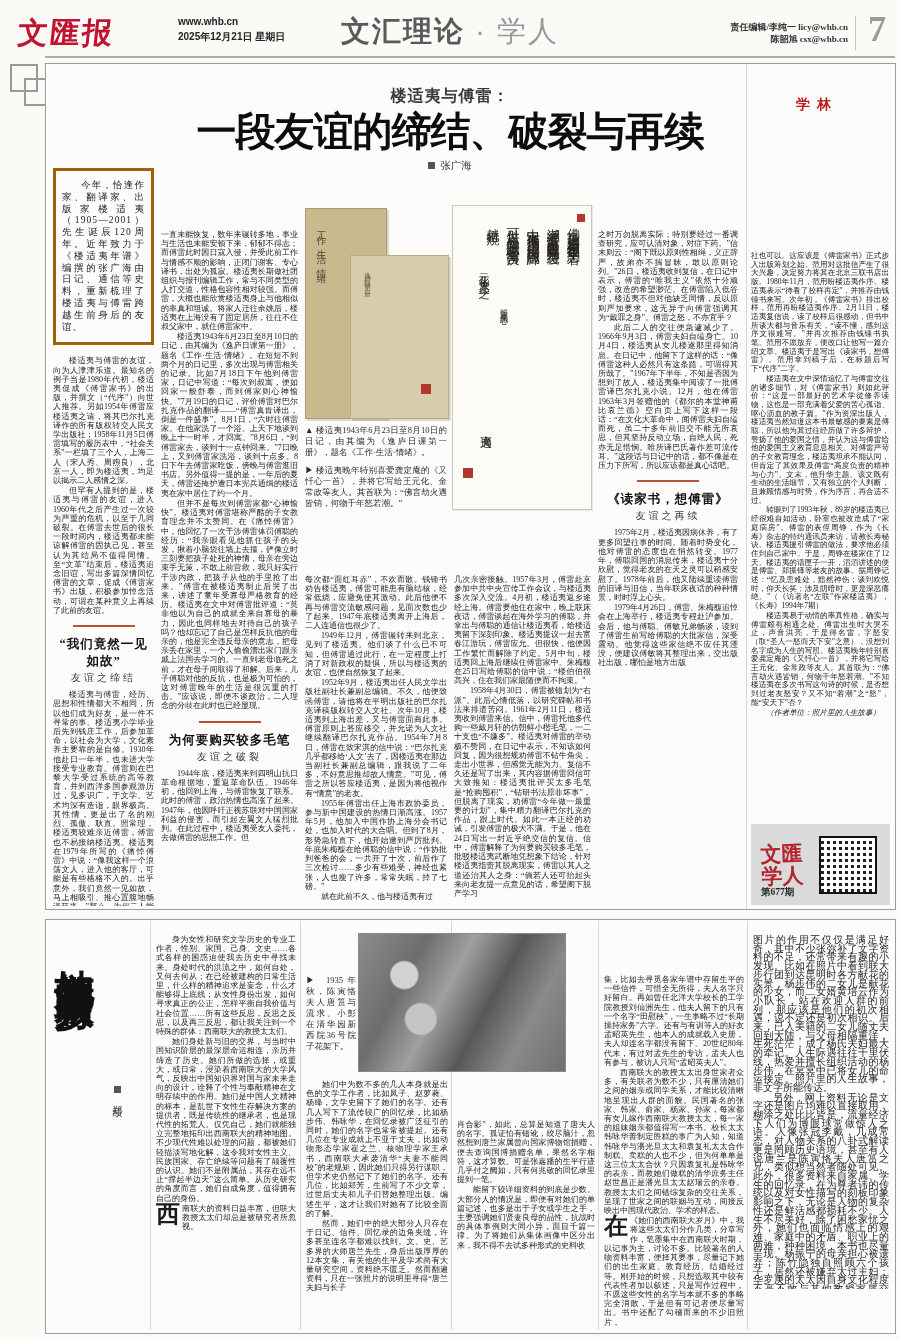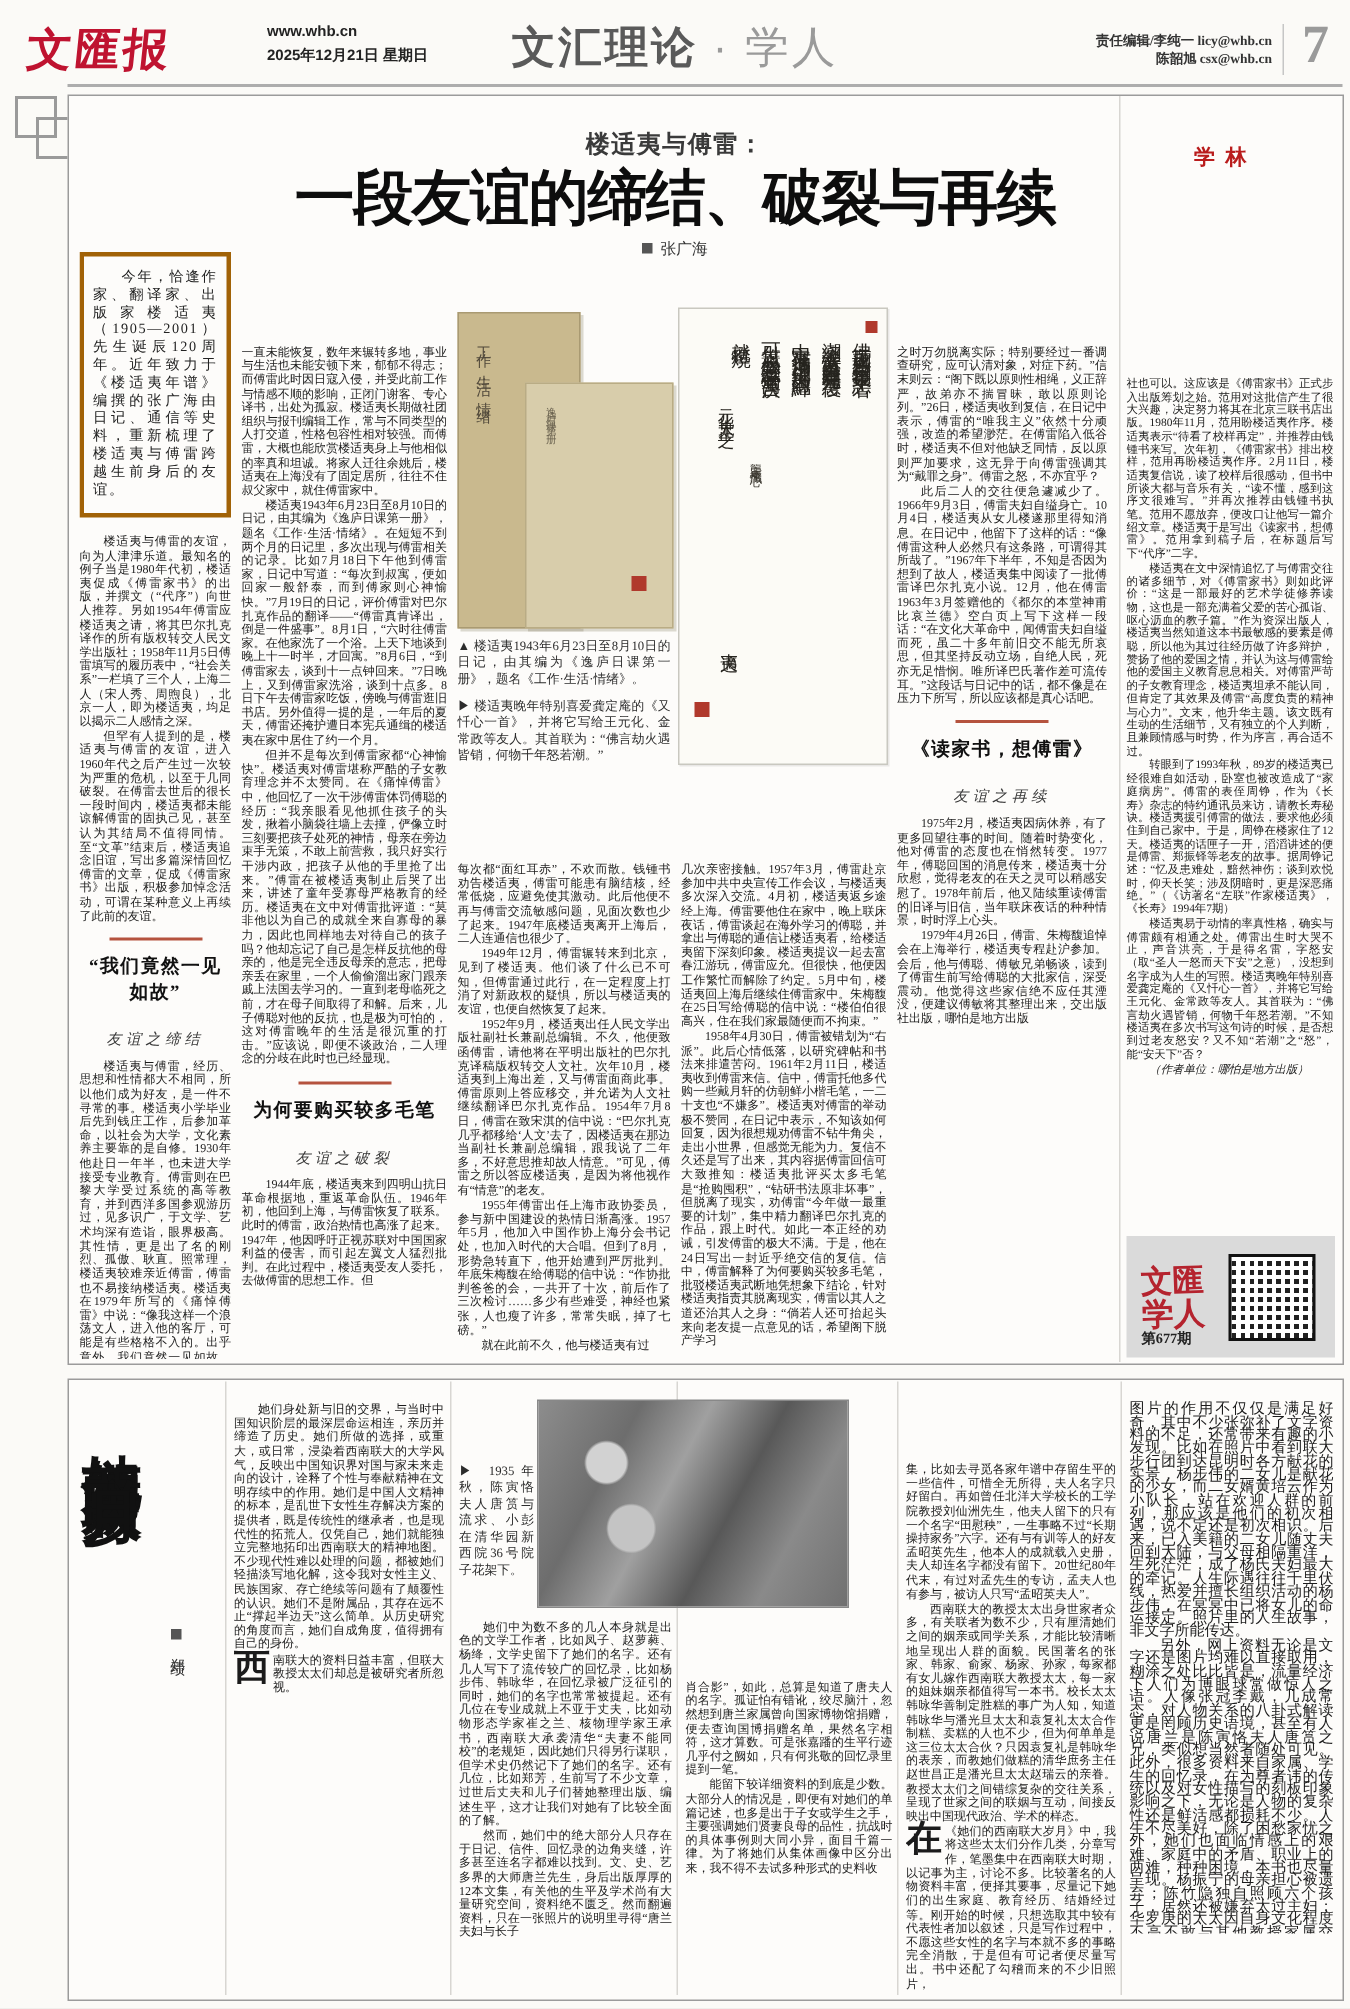--- a/index.html
+++ b/index.html
@@ -37,21 +37,21 @@
   
   .col{position:absolute;font:8px/9.2px "Liberation Serif",serif;text-align:justify;overflow:hidden;color:#1b1b1b;}
   .col p{margin:0 0 1px 0;text-indent:2em;}
   .col p.cont{text-indent:0;margin-top:40px;}
   .intro{border:3px solid #a16207;padding:9px 6px;margin-bottom:11px;
        font:9.5px/11.8px "Liberation Serif",serif;letter-spacing:1.1px;color:#222;text-align:justify;}
   .intro p{text-indent:2em;margin:0;}
   .shead{margin:10px 0 8px 0;text-align:center;}
   .shead .rule{width:62px;height:2px;background:#b5533e;margin:0 auto 9px auto;}
   .shead .t{font:bold 12.5px "Liberation Serif",serif;color:#111;letter-spacing:1px;}
-  .shead .s{font-style:italic;font-size:10px;color:#3a3a3a;letter-spacing:3px;margin-top:19px;font-family:"DejaVu Serif",serif;}
+  .shead .s{font-size:10px;color:#3a3a3a;letter-spacing:3px;margin-top:3px;font-family:"DejaVu Serif",serif;}
   .affil{text-indent:2em;font-style:italic;color:#222;}
   
   .notebook{position:absolute;left:305px;top:208px;width:80px;height:209px;background:#c9b98e;
        border:1px solid #a99a72;box-shadow:2px 2px 0 rgba(120,110,80,.25);}
   .notebook .vt{position:absolute;left:10px;top:14px;writing-mode:vertical-rl;
        font:10px/1 "DejaVu Serif",serif;color:#50483a;letter-spacing:5px;}
   .sheet{position:absolute;left:350px;top:255px;width:97px;height:162px;background:#d8cdab;
        border:1px solid #b9ac85;box-shadow:2px 2px 0 rgba(120,110,80,.25);}
   .sheet .vt{position:absolute;left:12px;top:10px;writing-mode:vertical-rl;
        font:7px/1 "DejaVu Serif",serif;color:#6b6350;letter-spacing:3px;}
@@ -193,21 +193,21 @@
     </div>
     <p>1975年2月，楼适夷因病休养，有了更多回望往事的时间。随着时势变化，他对傅雷的态度也在悄然转变。1977年，傅聪回国的消息传来，楼适夷十分欣慰，觉得老友的在天之灵可以稍感安慰了。1978年前后，他又陆续重读傅雷的旧译与旧信，当年联床夜话的种种情景，时时浮上心头。</p>
     <p>1979年4月26日，傅雷、朱梅馥追悼会在上海举行，楼适夷专程赴沪参加。会后，他与傅聪、傅敏兄弟畅谈，读到了傅雷生前写给傅聪的大批家信，深受震动。他觉得这些家信绝不应任其湮没，便建议傅敏将其整理出来，交出版社出版，哪怕是地方出版</p>
   </div>
 
   <div class="col" style="left:751px;top:212px;width:138px;height:606px;font-size:7.6px;line-height:8.7px;">
     <p class="cont">社也可以。这应该是《傅雷家书》正式步入出版筹划之始。范用对这批信产生了很大兴趣，决定努力将其在北京三联书店出版。1980年11月，范用盼楼适夷作序。楼适夷表示“待看了校样再定”，并推荐由钱锺书来写。次年初，《傅雷家书》排出校样，范用再盼楼适夷作序。2月11日，楼适夷复信说，读了校样后很感动，但书中所谈大都与音乐有关，“读不懂，感到这序文很难写。”并再次推荐由钱锺书执笔。范用不愿放弃，便改口让他写一篇介绍文章。楼适夷于是写出《读家书，想傅雷》。范用拿到稿子后，在标题后写下“代序”二字。</p>
     <p>楼适夷在文中深情追忆了与傅雷交往的诸多细节，对《傅雷家书》则如此评价：“这是一部最好的艺术学徒修养读物，这也是一部充满着父爱的苦心孤诣、呕心沥血的教子篇。”作为资深出版人，楼适夷当然知道这本书最敏感的要素是傅聪，所以他为其过往经历做了许多辩护，赞扬了他的爱国之情，并认为这与傅雷给他的爱国主义教育息息相关。对傅雷严苛的子女教育理念，楼适夷坦承不能认同，但肯定了其效果及傅雷“高度负责的精神与心力”。文末，他升华主题。该文既有生动的生活细节，又有独立的个人判断，且兼顾情感与时势，作为序言，再合适不过。</p>
     <p>转眼到了1993年秋，89岁的楼适夷已经很难自如活动，卧室也被改造成了“家庭病房”。傅雷的表侄周铮，作为《长寿》杂志的特约通讯员来访，请教长寿秘诀。楼适夷援引傅雷的做法，要求他必须住到自己家中。于是，周铮在楼家住了12天。楼适夷的话匣子一开，滔滔讲述的便是傅雷、郑振铎等老友的故事。据周铮记述：“忆及患难处，黯然神伤；谈到欢悦时，仰天长笑；涉及阴暗时，更是深恶痛绝。”（《访著名“左联”作家楼适夷》，《长寿》1994年7期）</p>
     <p>楼适夷易于动情的率真性格，确实与傅雷颇有相通之处。傅雷出生时大哭不止，声音洪亮，于是得名雷，字怒安（取“圣人一怒而天下安”之意），没想到名字成为人生的写照。楼适夷晚年特别喜爱龚定庵的《又忏心一首》，并将它写给王元化、金常政等友人。其首联为：“佛言劫火遇皆销，何物千年怒若潮。”不知楼适夷在多次书写这句诗的时候，是否想到过老友怒安？又不知“若潮”之“怒”，能“安天下”否？</p>
-    <p class="affil">（作者单位：哪怕是地方出版）</p>
+    <p class="affil">（作者单位：照片里的人生故事）</p>
   </div>
 
   <div class="brand">
     <div class="brand-name">
       <div>文匯</div>
       <div>学人</div>
     </div>
     <div class="qr"></div>
     <div class="issue">第677期</div>
   </div>
@@ -216,20 +216,21 @@
   <div class="vrule" style="left:150px;top:921px;height:409px;"></div>
   <div class="vrule" style="left:300px;top:921px;height:409px;"></div>
   <div class="vrule" style="left:451px;top:921px;height:409px;"></div>
   <div class="vrule" style="left:598px;top:921px;height:409px;"></div>
   <div class="vrule" style="left:747px;top:921px;height:409px;"></div>
 
   <div class="btitle">她们的西南联大岁月</div>
   <div class="bby"><span class="sq"></span><span>郑绩</span></div>
 
   <div class="col" style="left:156px;top:935px;width:140px;height:393px;">
+    <p>身为女性和研究文学历史的专业工作者，性别、家国、己身、文史……各式各样的困惑迫使我去历史中寻找未来。身处时代的洪流之中，如何自处，又何去何从；在已经被建构的日常生活里，什么样的精神追求是妄念，什么才能够得上底线；从女性身份出发，如何寻求真正的公正，怎样平衡自我价值与社会位置……所有这些反思，反思之反思，以及再三反思，都让我关注到一个特殊的群体：西南联大的教授太太们。</p>
     <p>她们身处新与旧的交界，与当时中国知识阶层的最深层命运相连，亲历并缔造了历史。她们所做的选择，或重大，或日常，浸染着西南联大的大学风气，反映出中国知识界对国与家未来走向的设计，诠释了个性与奉献精神在文明存续中的作用。她们是中国人文精神的标本，是乱世下女性生存解决方案的提供者，既是传统性的继承者，也是现代性的拓荒人。仅凭自己，她们就能独立完整地拓印出西南联大的精神地图。不少现代性难以处理的问题，都被她们轻描淡写地化解，这令我对女性主义、民族国家、存亡绝续等问题有了颠覆性的认识。她们不是附属品，其存在远不止“撑起半边天”这么简单。从历史研究的角度而言，她们自成角度，值得拥有自己的身份。</p>
     <p class="pdrop"><span class="drop">西</span><span>南联大的资料日益丰富，但联大教授太太们却总是被研究者所忽视。</span></p>
   </div>
 
   <div class="photo"></div>
   <div class="cap" style="left:306px;top:975px;width:50px;">▶ 1935年秋，陈寅恪夫人唐筼与流求、小彭在清华园新西院36号院子花架下。</div>
 
   <div class="col" style="left:306px;top:1080px;width:142px;height:248px;">
     <p>她们中为数不多的几人本身就是出色的文学工作者，比如凤子、赵萝蕤、杨绛，文学史留下了她们的名字。还有几人写下了流传较广的回忆录，比如杨步伟、韩咏华，在回忆录被广泛征引的同时，她们的名字也常常被提起。还有几位在专业成就上不亚于丈夫，比如动物形态学家崔之兰、核物理学家王承书，西南联大承袭清华“夫妻不能同校”的老规矩，因此她们只得另行谋职，但学术史仍然记下了她们的名字。还有几位，比如郑芳，生前写了不少文章，过世后丈夫和儿子们替她整理出版、编述生平，这才让我们对她有了比较全面的了解。</p>
     <p>然而，她们中的绝大部分人只存在于日记、信件、回忆录的边角夹缝，许多甚至连名字都难以找到。文、史、艺多界的大师唐兰先生，身后出版厚厚的12本文集，有关他的生平及学术尚有大量研究空间，资料绝不匮乏。然而翻遍资料，只在一张照片的说明里寻得“唐兰夫妇与长子</p>

